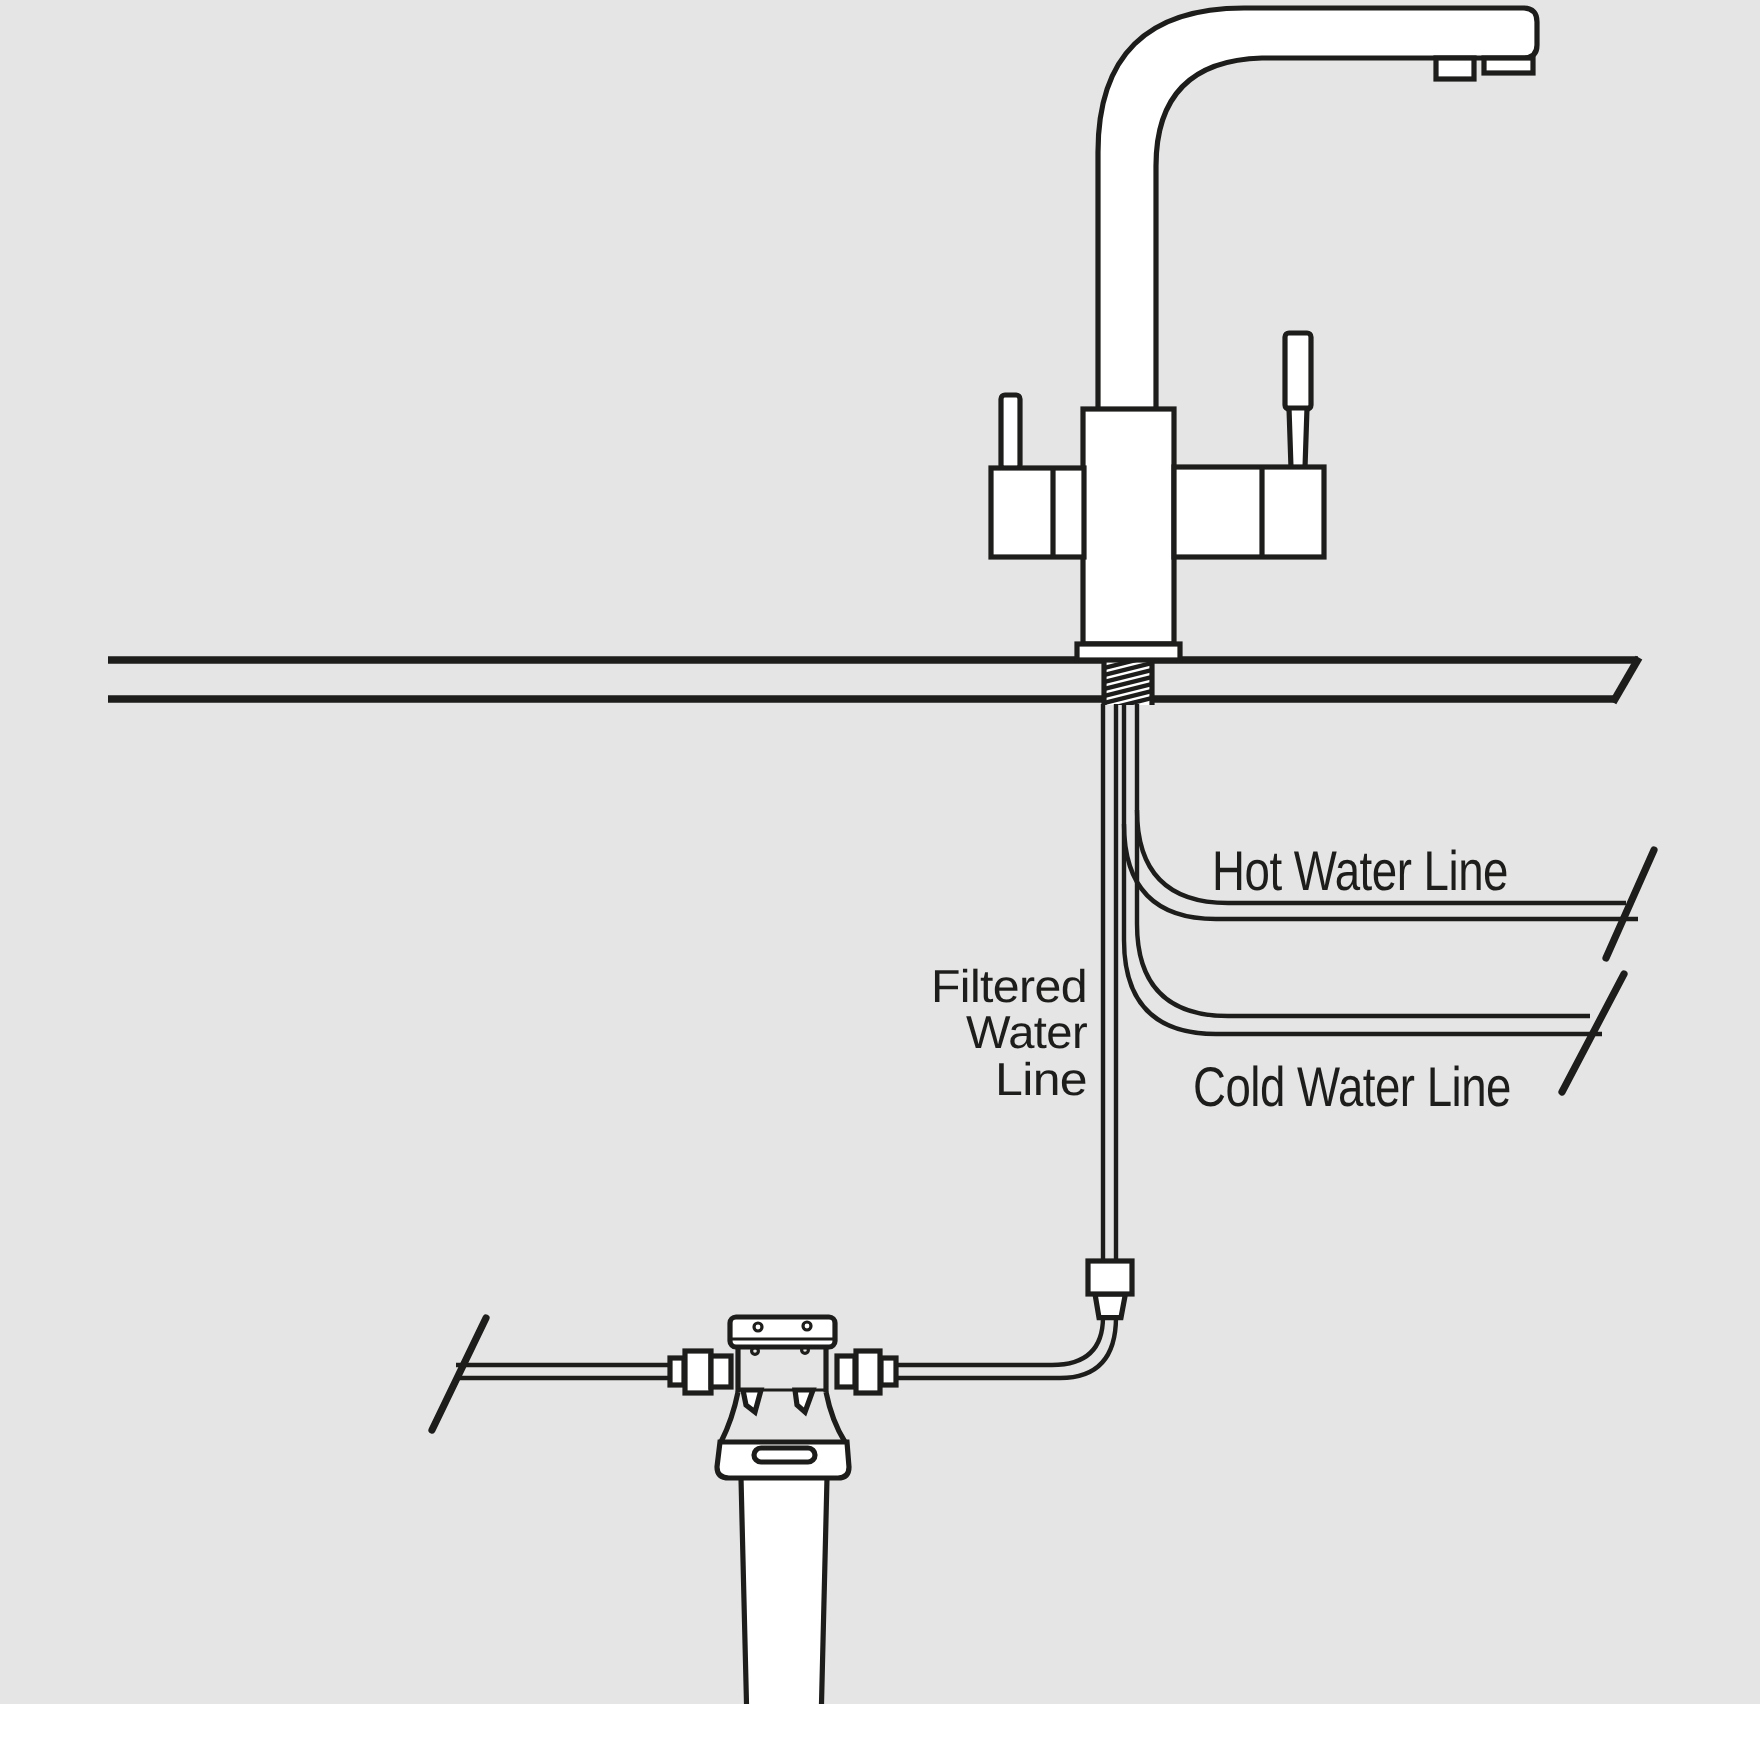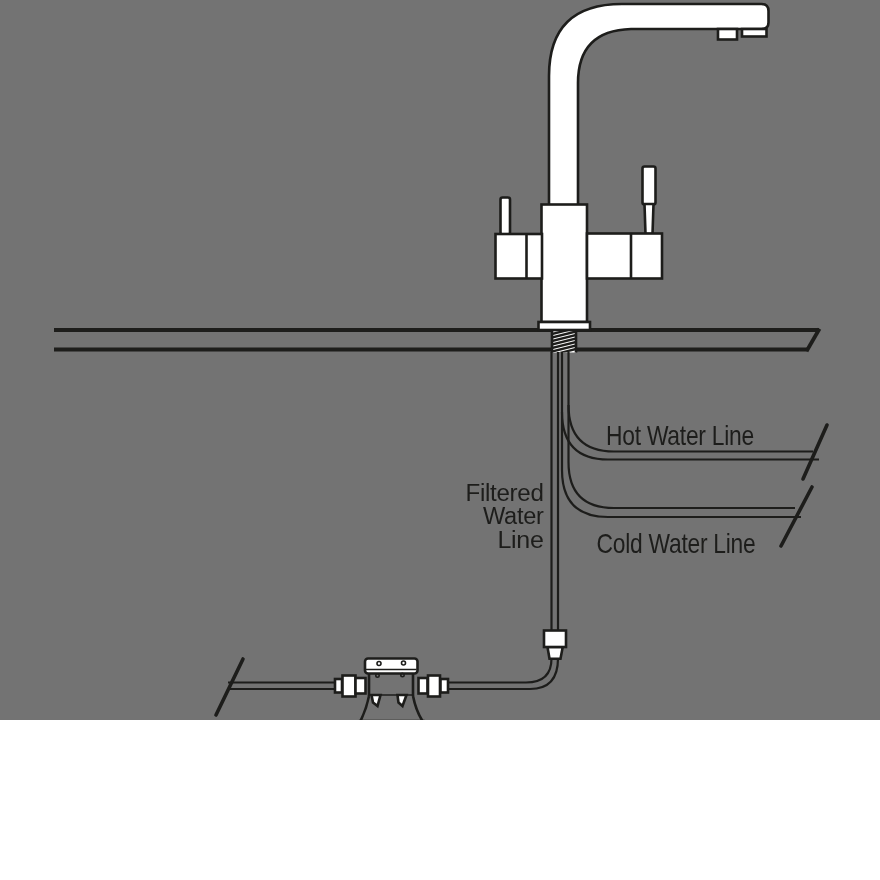--- a/index.html
+++ b/index.html
@@ -1,17 +1,17 @@
 <!DOCTYPE html>
 <html><head>
 <meta charset="utf-8">
 <style>
   html,body{margin:0;padding:0;background:#ffffff;}
   .stage{
-    width:880px;height:720px;position:relative;background:#737373;
+    width:880px;height:852px;position:relative;background:#e5e5e5;
     font-family:"Liberation Sans", sans-serif;
   }
   svg{display:block;}
   .ln{fill:none;stroke:#1d1d1b;stroke-width:2.6;}
   .wh{fill:#ffffff;stroke:#1d1d1b;stroke-width:2.6;}
   .tube{fill:none;stroke:#1d1d1b;stroke-width:2.2;}
   .thin{fill:none;stroke:#1d1d1b;stroke-width:1.6;}
   .counter{fill:none;stroke:#1d1d1b;stroke-width:3.8;}
   .slash{fill:none;stroke:#1d1d1b;stroke-width:3.6;stroke-linecap:round;}
   .lbl{

